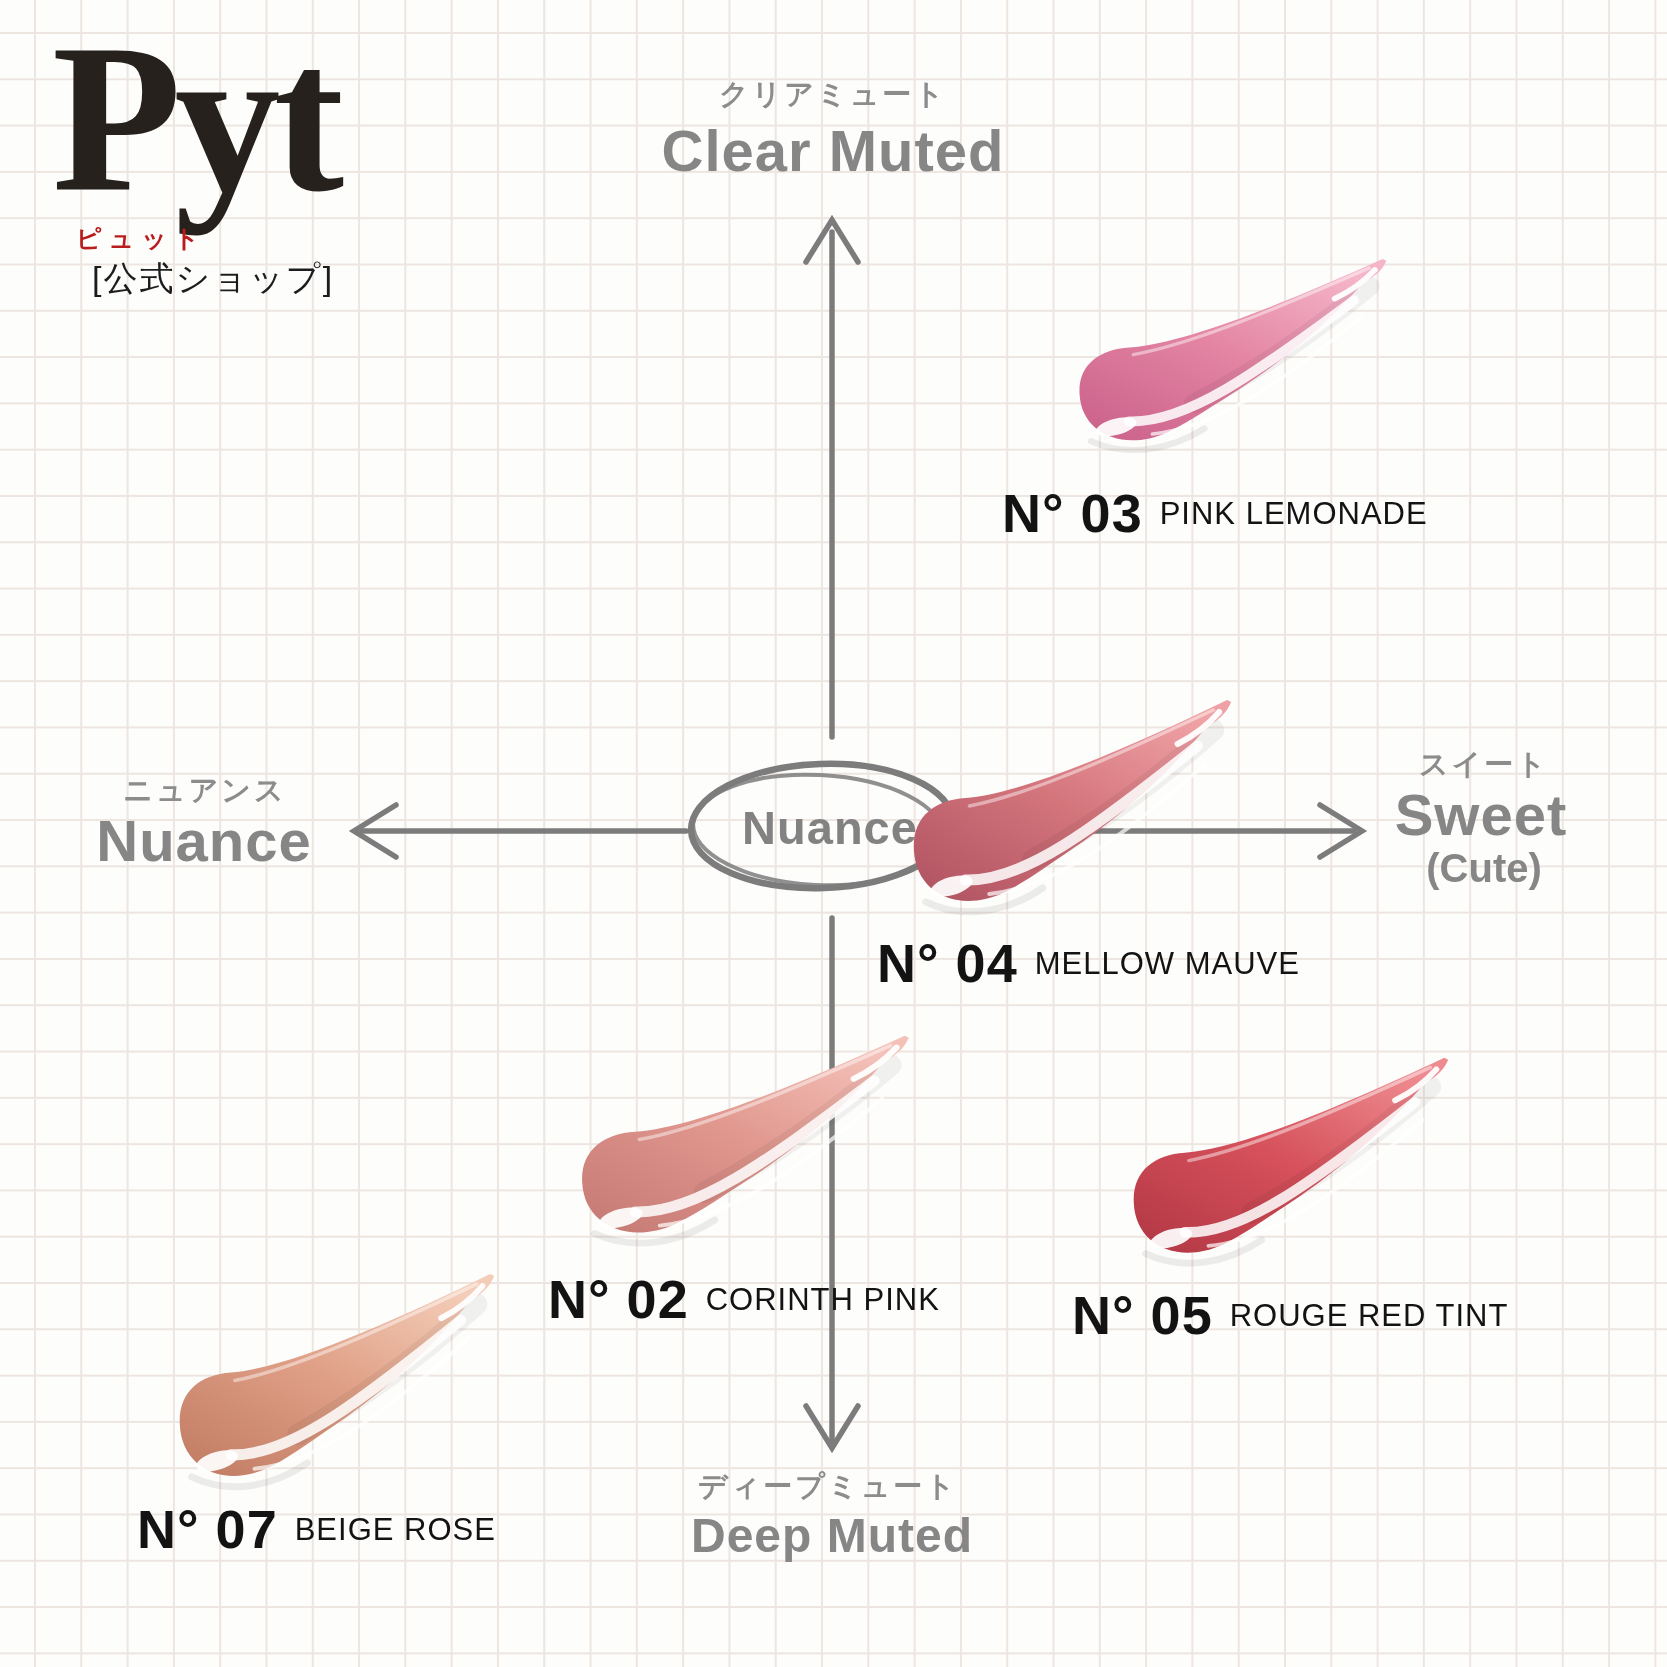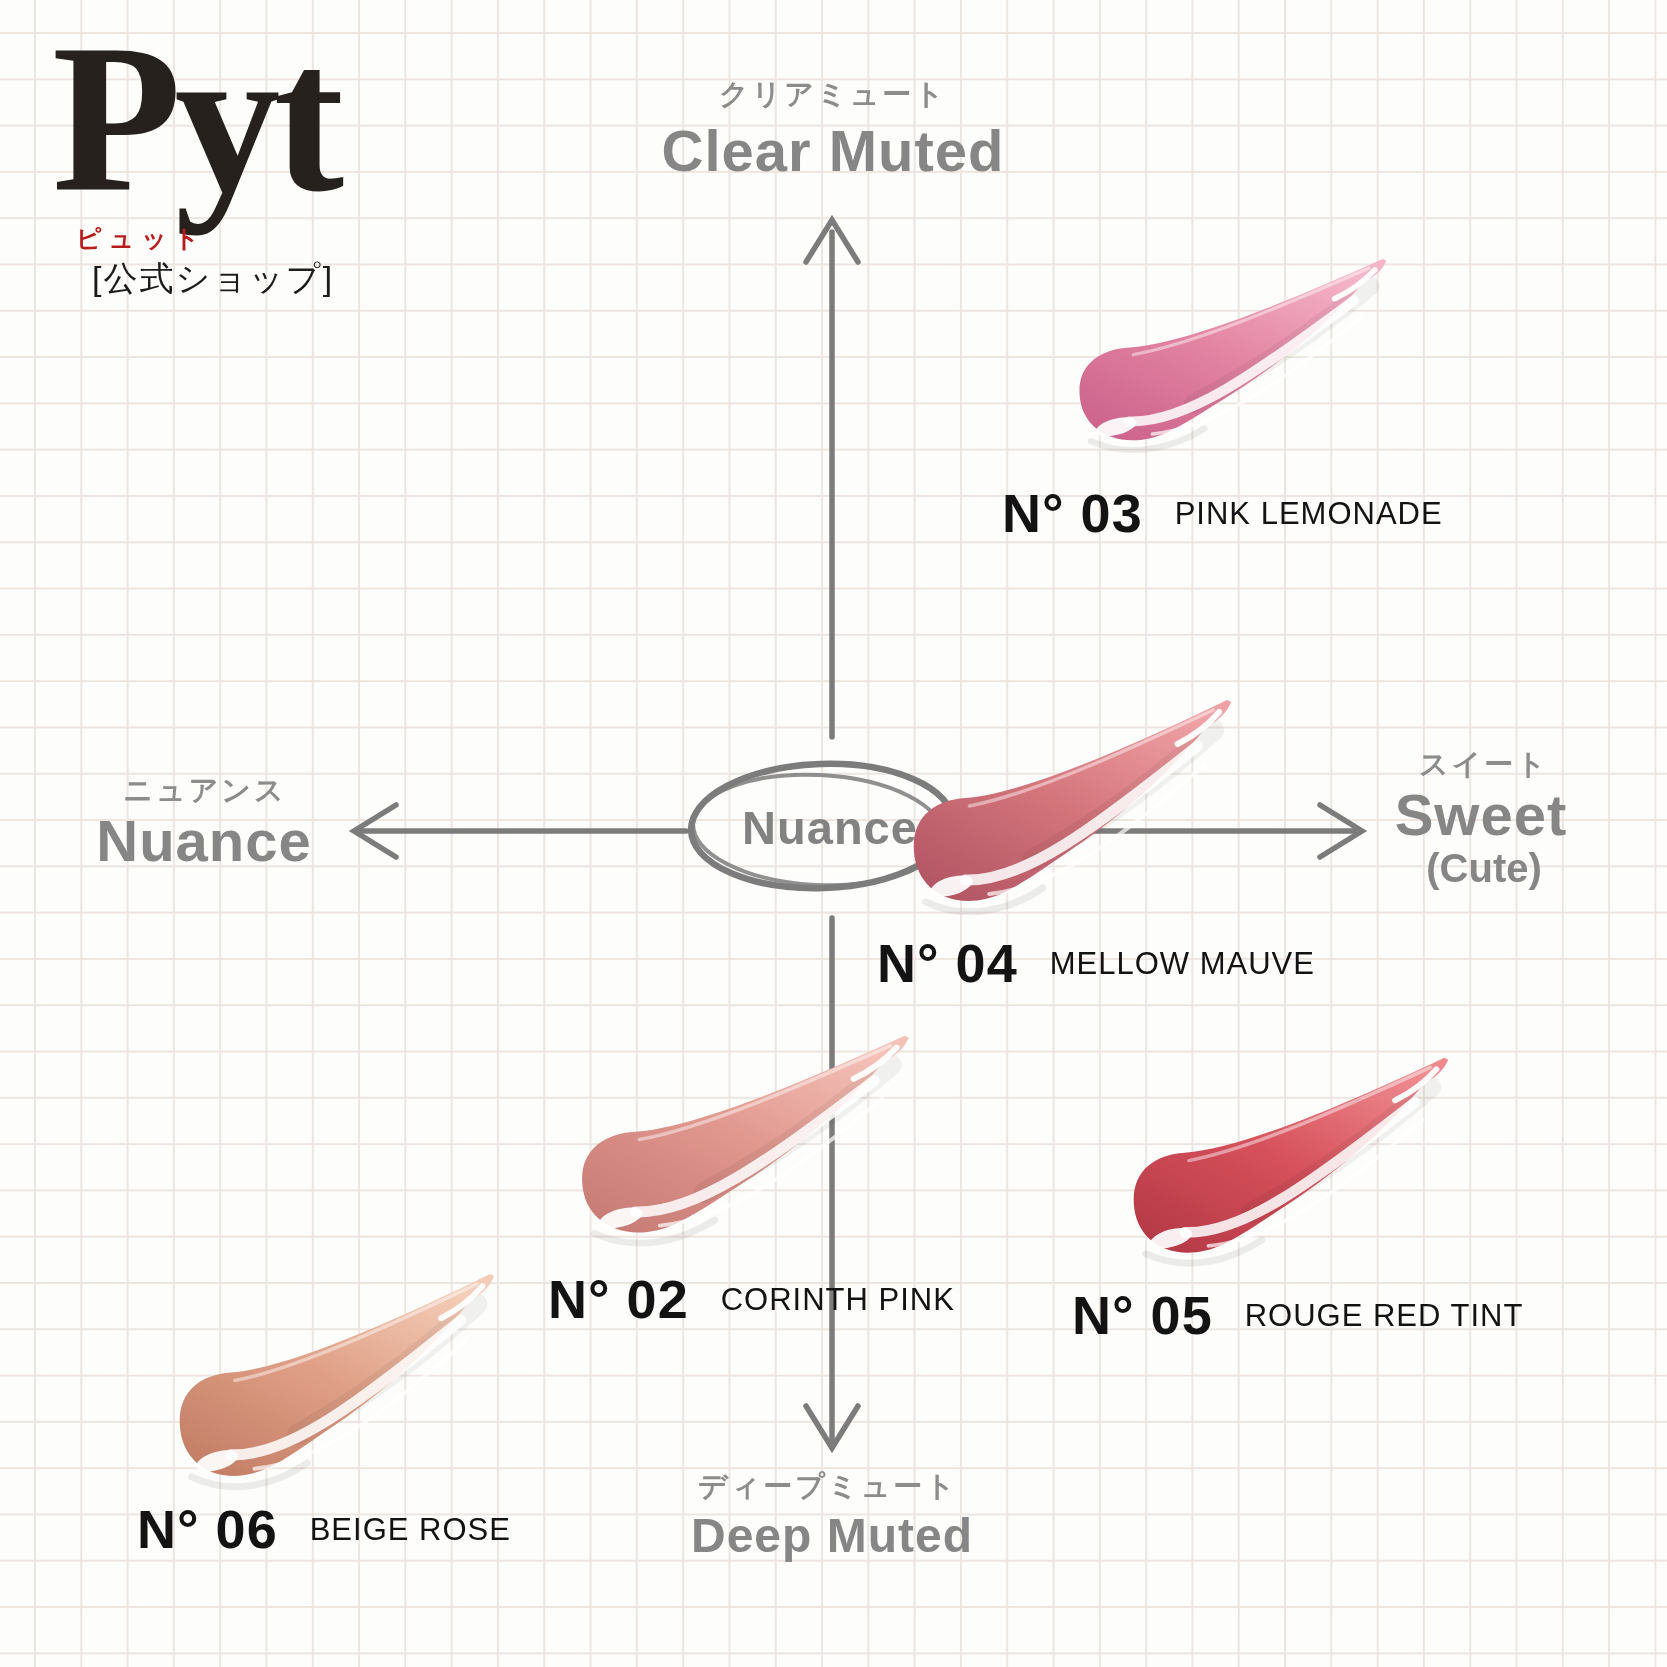--- a/index.html
+++ b/index.html
@@ -20,21 +20,21 @@
   .logo-text{font-family:"Liberation Serif",serif;font-weight:700;font-size:212px;line-height:.86;
              color:#27211d;letter-spacing:-7px;white-space:nowrap}
   .logo-kana{font-size:25px;font-weight:700;letter-spacing:7px;color:#b91c1c;white-space:nowrap}
   .shop-badge{font-size:34px;font-weight:500;letter-spacing:2px;color:#1c1c1c;white-space:nowrap}
   
   .axis-kana{color:#8c8c8c;font-weight:700;font-size:29px;letter-spacing:3px;white-space:nowrap;line-height:1}
   .axis-word{color:#868686;font-weight:700;font-size:58px;letter-spacing:1px;white-space:nowrap;line-height:1}
   .axis-sub{color:#868686;font-weight:700;font-size:40px;white-space:nowrap;line-height:1}
   .muted-label{font-size:47px;font-weight:700;color:#828282;letter-spacing:1px;white-space:nowrap}
   
-  .prod{display:flex;align-items:center;gap:32px;white-space:nowrap;z-index:3}
+  .prod{display:flex;align-items:center;gap:17px;white-space:nowrap;z-index:3}
   .prod-num{font-size:54px;font-weight:700;letter-spacing:1px;color:#131313;line-height:1}
   .prod-name{font-size:31px;font-weight:400;letter-spacing:1px;color:#131313;line-height:1}
   
   #axes{position:absolute;left:0;top:0;z-index:1}
   .swatch{position:absolute;z-index:2}
   .swatch svg{display:block;width:100%;height:100%}
   .lbl{z-index:3}
 </style>
 </head>
 <body>
@@ -159,21 +159,21 @@
       <stop offset="0.5" stop-color="#d6515b"></stop>
       <stop offset="0.95" stop-color="#ee8b90"></stop>
     </linearGradient>
       </defs>
     <use href="#smearBody" fill="url(#g5)"></use>
       <use href="#smearGloss"></use>
   </svg>
 </div>
 
 <div class="abs prod lbl" style="left:137px;top:1502px">
-  <span class="prod-num">N° 06</span>
+  <span class="prod-num">N° 07</span>
   <span class="prod-name">BEIGE ROSE</span>
 </div>
 <div class="abs prod lbl" style="left:548px;top:1272px">
   <span class="prod-num">N° 02</span>
   <span class="prod-name">CORINTH PINK</span>
 </div>
 <div class="abs prod lbl" style="left:1002px;top:486px">
   <span class="prod-num">N° 03</span>
   <span class="prod-name">PINK LEMONADE</span>
 </div>

